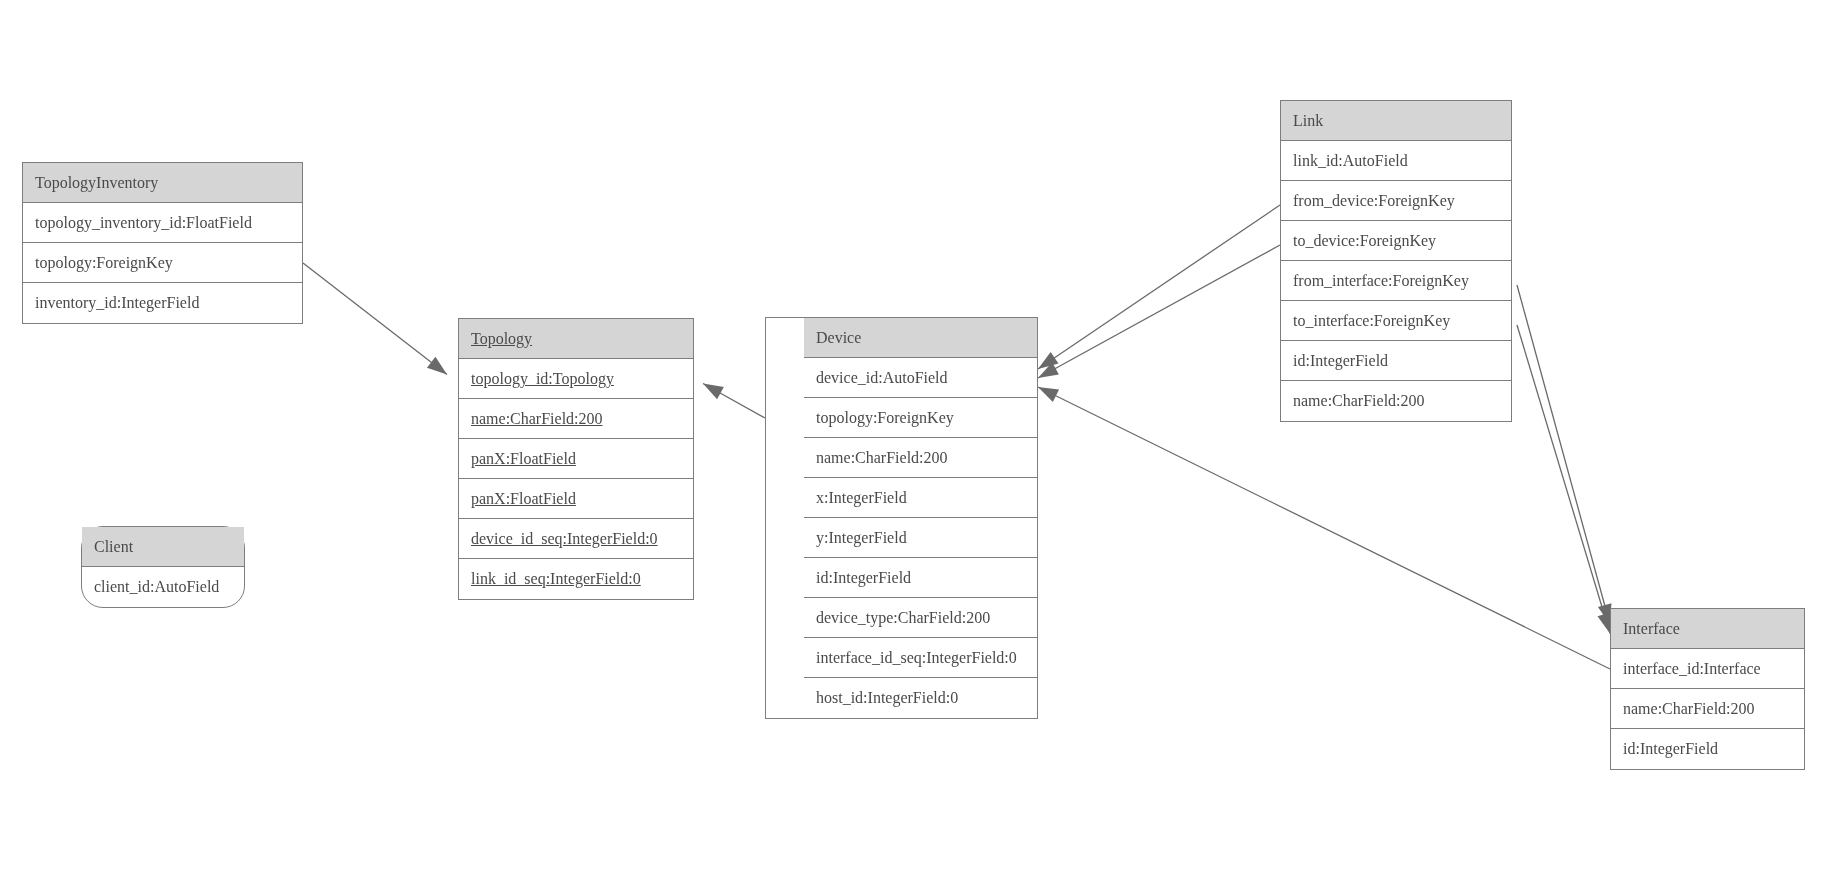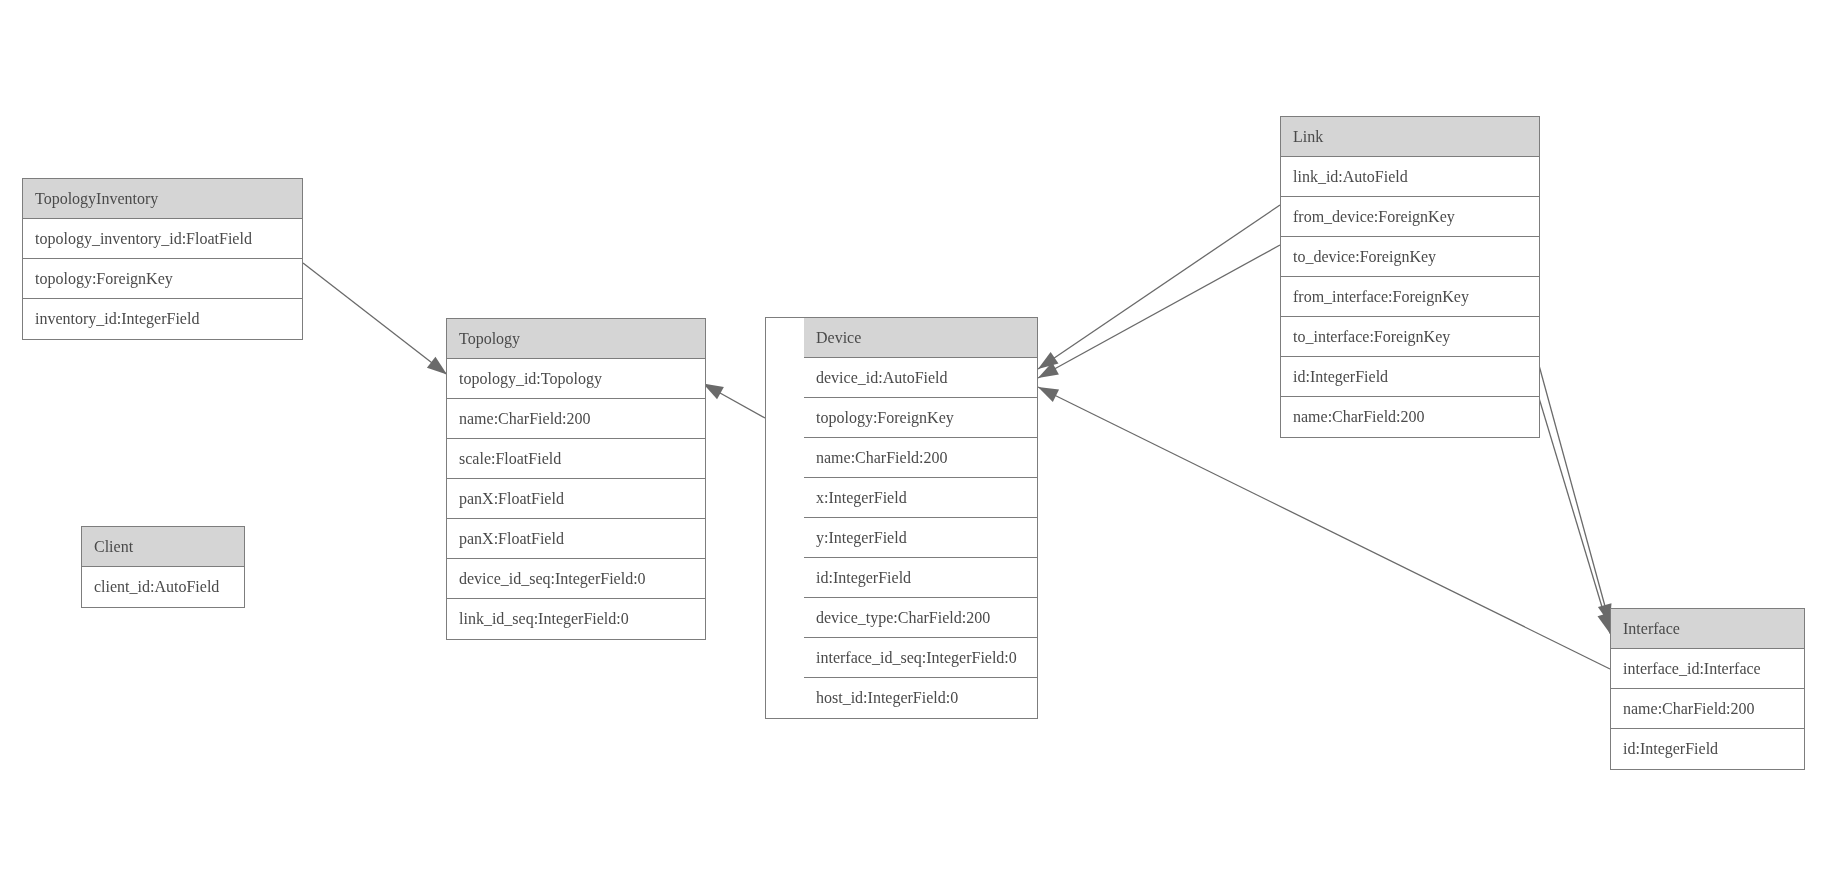--- a/index.html
+++ b/index.html
@@ -67,43 +67,42 @@
         <line x1="303" y1="263" x2="447" y2="374.5" stroke="#6a6a6a" stroke-width="1.3" marker-end="url(#arrowhead)"></line>
         <line x1="765" y1="418" x2="703" y2="383.5" stroke="#6a6a6a" stroke-width="1.3" marker-end="url(#arrowhead)"></line>
         <line x1="1280" y1="205" x2="1038" y2="369" stroke="#6a6a6a" stroke-width="1.3" marker-end="url(#arrowhead)"></line>
         <line x1="1280" y1="245" x2="1038" y2="378" stroke="#6a6a6a" stroke-width="1.3" marker-end="url(#arrowhead)"></line>
         <line x1="1610" y1="669" x2="1038" y2="387" stroke="#6a6a6a" stroke-width="1.3" marker-end="url(#arrowhead)"></line>
         <line x1="1517" y1="285" x2="1610" y2="624.5" stroke="#6a6a6a" stroke-width="1.3" marker-end="url(#arrowhead)"></line>
         <line x1="1517" y1="325" x2="1610" y2="633.5" stroke="#6a6a6a" stroke-width="1.3" marker-end="url(#arrowhead)"></line>
       </g>
   </svg>
 
-  <div class="entity" style="left:22px; top:162px; width:281px;margin-top:16px;">
+  <div class="entity" style="left:22px; top:162px; width:281px;">
     <div class="entity-header">TopologyInventory</div>
     <div class="entity-rows">
         <div class="entity-row">topology_inventory_id:FloatField</div>
         <div class="entity-row">topology:ForeignKey</div>
         <div class="entity-row">inventory_id:IntegerField</div>
       </div>
   </div>
 
-  <div class="entity" style="left:446px; top:318px; width:260px;">
+  <div class="entity" style="left:458px; top:318px; width:236px;text-decoration:underline;">
     <div class="entity-header">Topology</div>
     <div class="entity-rows">
         <div class="entity-row">topology_id:Topology</div>
         <div class="entity-row">name:CharField:200</div>
-        <div class="entity-row">scale:FloatField</div>
         <div class="entity-row">panX:FloatField</div>
         <div class="entity-row">panX:FloatField</div>
         <div class="entity-row">device_id_seq:IntegerField:0</div>
         <div class="entity-row">link_id_seq:IntegerField:0</div>
       </div>
   </div>
 
-  <div class="entity" style="left:81px; top:526px; width:164px;">
+  <div class="entity" style="left:81px; top:526px; width:164px;border-radius:22px;">
     <div class="entity-header">Client</div>
     <div class="entity-rows">
         <div class="entity-row">client_id:AutoField</div>
       </div>
   </div>
 
   <div class="entity" style="left:765px; top:317px; width:273px;padding-left:38px;">
     <div class="entity-header">Device</div>
     <div class="entity-rows">
         <div class="entity-row">device_id:AutoField</div>
@@ -111,21 +110,21 @@
         <div class="entity-row">name:CharField:200</div>
         <div class="entity-row">x:IntegerField</div>
         <div class="entity-row">y:IntegerField</div>
         <div class="entity-row">id:IntegerField</div>
         <div class="entity-row">device_type:CharField:200</div>
         <div class="entity-row">interface_id_seq:IntegerField:0</div>
         <div class="entity-row">host_id:IntegerField:0</div>
       </div>
   </div>
 
-  <div class="entity" style="left:1280px; top:116px; width:260px;">
+  <div class="entity" style="left:1280px; top:100px; width:232px;">
     <div class="entity-header">Link</div>
     <div class="entity-rows">
         <div class="entity-row">link_id:AutoField</div>
         <div class="entity-row">from_device:ForeignKey</div>
         <div class="entity-row">to_device:ForeignKey</div>
         <div class="entity-row">from_interface:ForeignKey</div>
         <div class="entity-row">to_interface:ForeignKey</div>
         <div class="entity-row">id:IntegerField</div>
         <div class="entity-row">name:CharField:200</div>
       </div>

